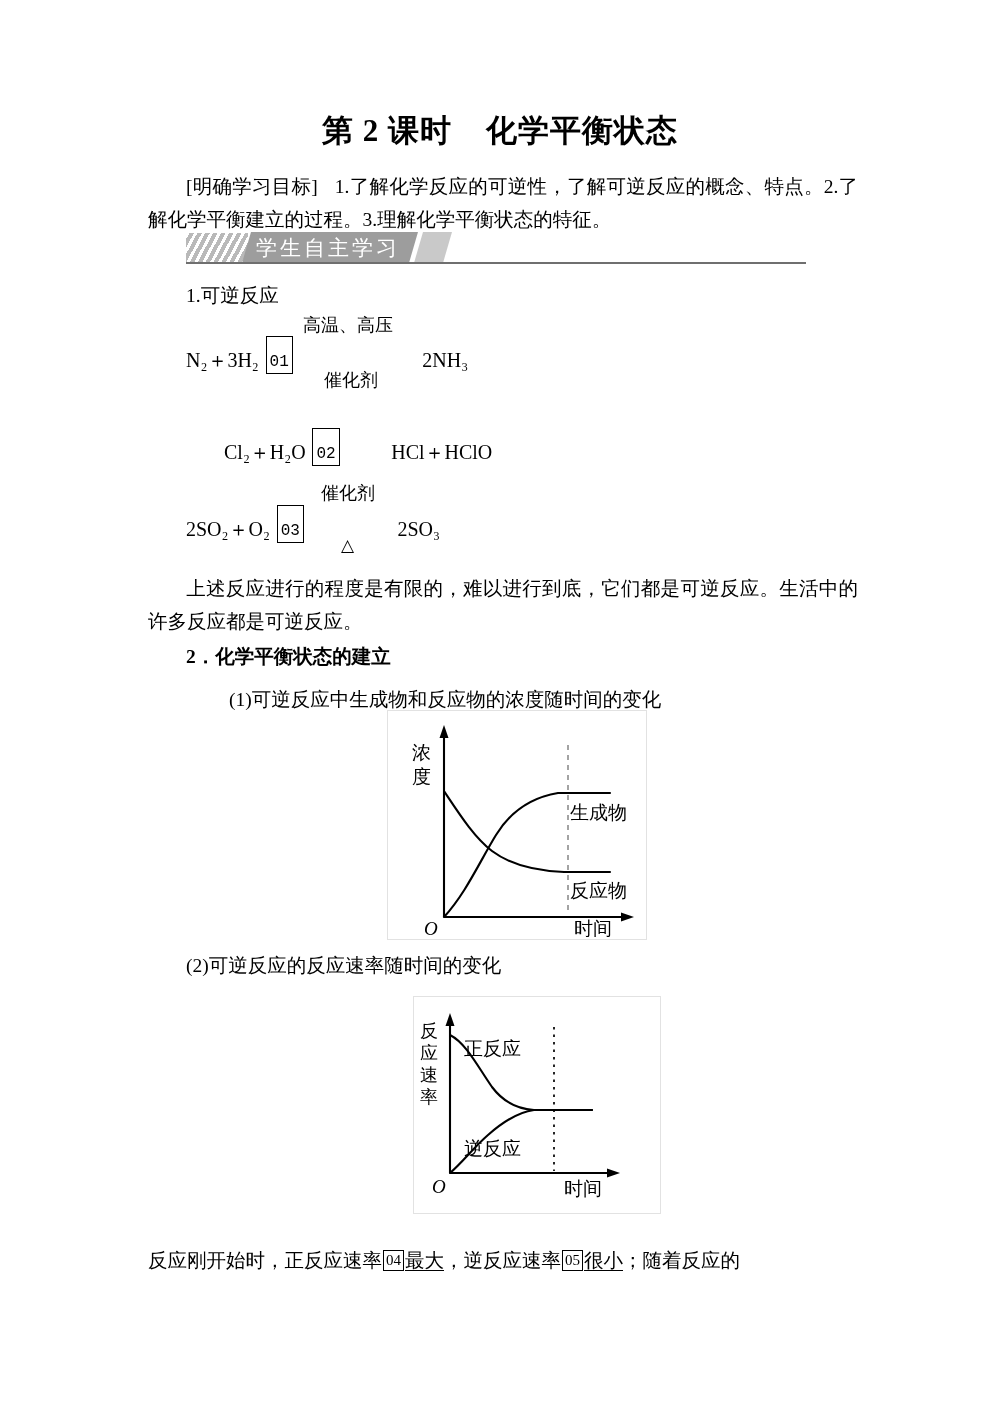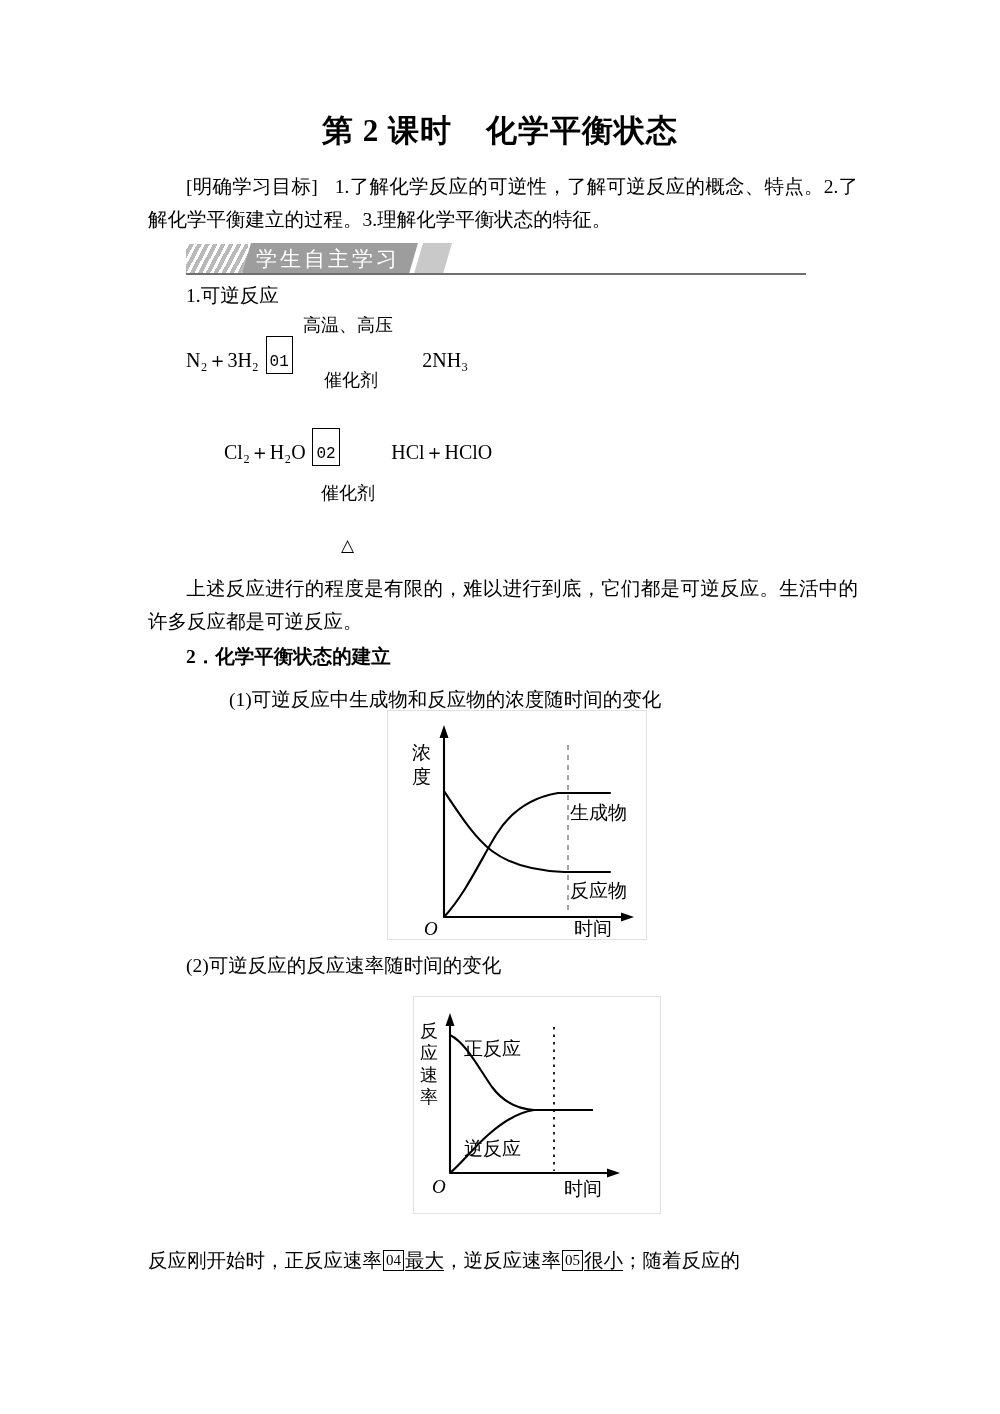--- a/index.html
+++ b/index.html
@@ -46,21 +46,21 @@
     line-height: 33px;
     text-align: justify;
   }
   .objectives .indent { display: inline-block; width: 38px; }
   .objectives .after-label { display: inline-block; width: 17px; }
 
   
   .banner {
     position: absolute;
     left: 186px;
-    top: 243px;
+    top: 232px;
     width: 620px;
     height: 32px;
   }
   .banner-hatch {
     position: absolute;
     left: 0; top: 1px;
     width: 62px; height: 29px;
     background: repeating-linear-gradient(
         118deg,
         #ffffff 0px, #ffffff 3px,
@@ -208,20 +208,26 @@
   <div class="cond-above" style="left:303px; top:313px;">高温、高压</div>
   <div class="cond-below" style="left:324px; top:368px;">催化剂</div>
 
   <div class="eq" style="left:186px; top:428px;margin-left:38px;">
     <span class="formula">Cl₂＋H₂O</span>
     <span class="blank-box">02</span>
     <span style="display:inline-block;width:40px;"></span>
     <span class="formula">HCl＋HClO</span>
   </div>
 
+  <div class="eq" style="left:186px; top:505px;">
+    <span class="formula">2SO₂＋O₂</span>
+    <span class="blank-box">03</span>
+    <span style="display:inline-block;width:82px;"></span>
+    <span class="formula">2SO₃</span>
+  </div>
   <div class="cond-above" style="left:321px; top:481px;">催化剂</div>
   <div class="cond-below tri" style="left:341px; top:535px;">△</div>
 
   <div class="para" style="left:148px; top:572px; width:710px;">
     <span class="indent"></span><span>上述反应进行的程度是有限的，难以进行到底，它们都是可逆反应。生活中的许多反应都是可逆反应。</span>
   </div>
 
   <div class="btext bold" style="left:186px; top:641px;">2．化学平衡状态的建立</div>
 
   <div class="btext" style="left:186px; top:684px;margin-left:43px;">(1)可逆反应中生成物和反应物的浓度随时间的变化</div>

